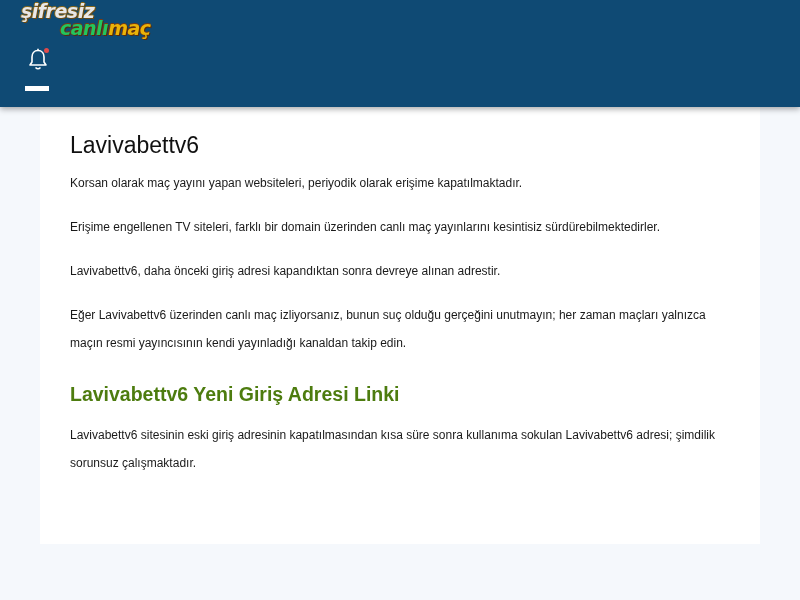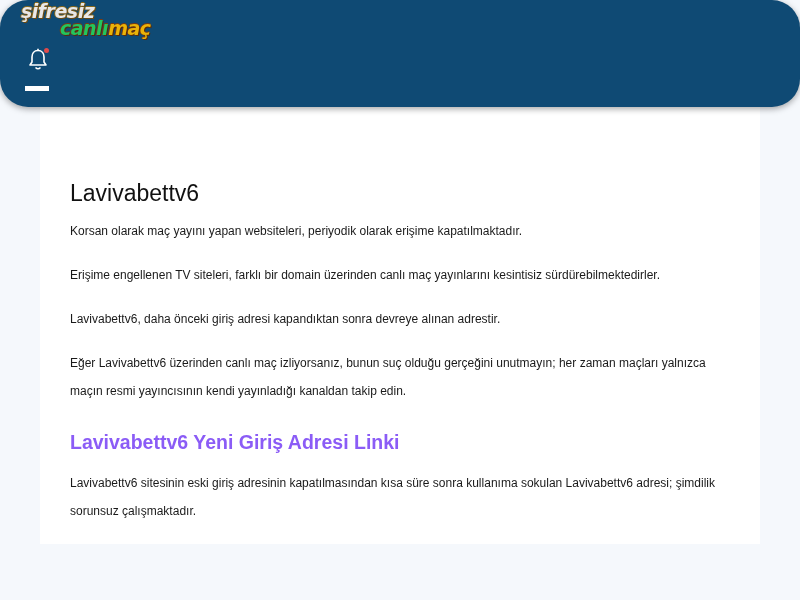--- a/index.html
+++ b/index.html
@@ -8,21 +8,20 @@
       background: #f5f8fc;
       font-family: "Liberation Sans", sans-serif;
       color: #1a1a1a;
     }
     .header {
       position: absolute; left: 0; top: 0;
       width: 800px; height: 107px;
       background: #0f4a74;
       box-shadow: 0 2px 6px rgba(0,0,0,0.35);
       z-index: 2;
-      border-radius: 28px;
     }
     .logo {
       position: absolute; left: 20px; top: 1px;
       width: 146px; height: 40px;
     }
     .logo-line1 {
       position: absolute; left: 1px; top: 0px;
       font-family: "DejaVu Sans", sans-serif;
       font-weight: bold; font-style: italic;
       font-size: 19px; letter-spacing: -0.5px;
@@ -53,34 +52,34 @@
     .menu-bar {
       position: absolute; left: 25px; top: 86px;
       width: 24px; height: 5px;
       background: #ffffff;
       cursor: pointer;
     }
     .card {
       position: absolute; left: 40px; top: 107px;
       width: 720px; height: 437px;
       background: #ffffff;
-      padding: 72px 30px 0 30px;
+      padding: 24px 30px 0 30px;
     }
     .page-title {
       font-size: 23px; font-weight: normal;
       line-height: 28px; color: #111;
       margin-bottom: 10px;
     }
     .para {
       font-size: 12px; line-height: 28px; color: #1a1a1a;
       margin-bottom: 16px;
     }
     .section-title {
       font-size: 19.5px; font-weight: bold;
-      line-height: 26px; color: #8b5cf6;
+      line-height: 26px; color: #4d7c0f;
       margin-top: 24px; margin-bottom: 14px;
     }
   </style>
 </head>
 <body>
 
 <header class="header">
   <div class="logo">
     <span class="logo-line1">şifresiz</span>
     <span class="logo-line2"><span class="part-a">canlı</span><span class="part-b">maç</span></span>

